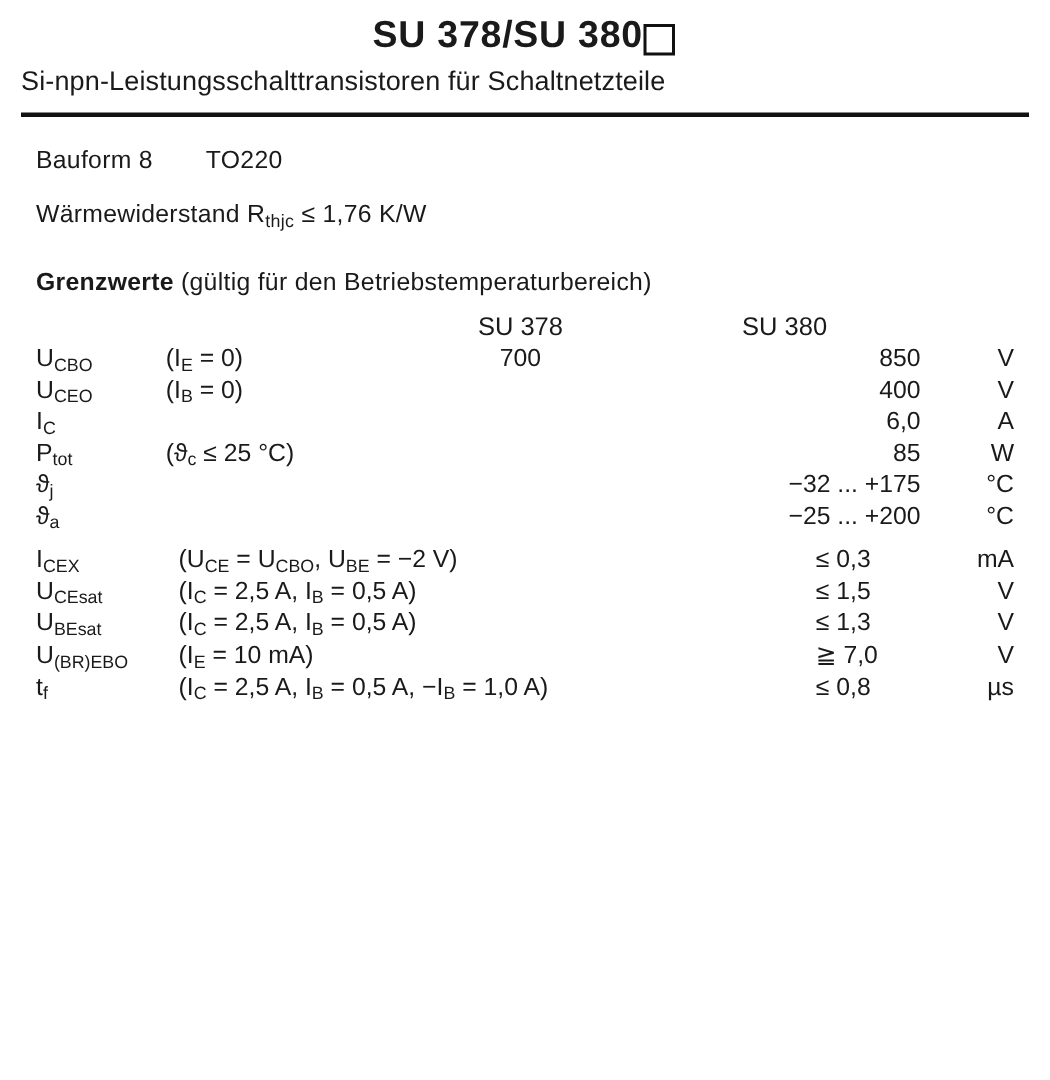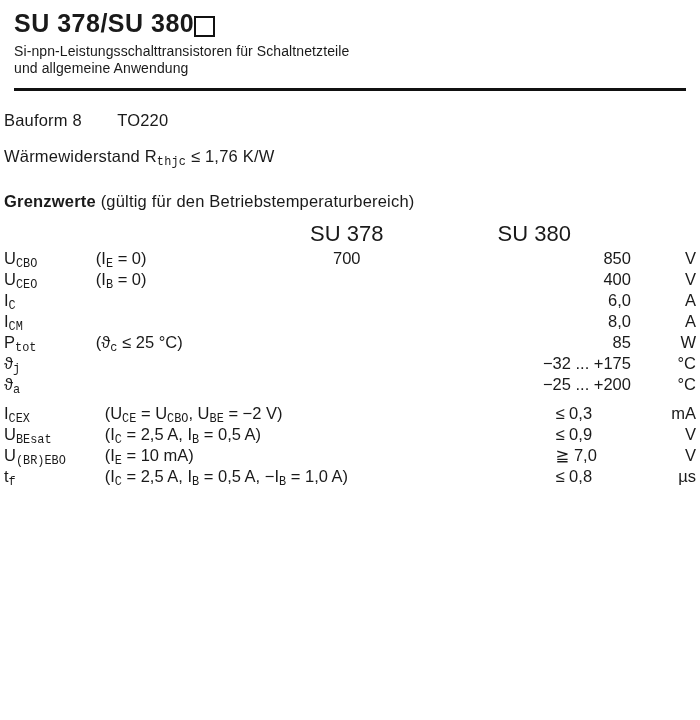--- a/index.html
+++ b/index.html
@@ -23,67 +23,66 @@
     box-sizing: border-box;
   }
 
   
   .header {
     padding: 10px 14px 0 14px;
   }
   .title-row {
     display: flex;
     align-items: flex-start;
-    justify-content: flex-start;
+    justify-content: center;
   }
   .doc-title {
     font-size: 25px;
     font-weight: bold;
     letter-spacing: 0.5px;
     line-height: 1.1;
     margin: 0;
   }
   .corner-box {
     width: 17px;
     height: 17px;
     border: 2px solid #111;
     margin-top: 6px;
     margin-right: 2px;
   }
   .subtitle {
-    font-size: 14px;
+    font-size: 18px;
     line-height: 1.27;
     margin-top: 5px;
     letter-spacing: 0.1px;
   }
   .rule {
     border-top: 3px solid #111;
     margin: 10px 14px 0 14px;
   }
 
   
   .body {
-    padding: 0 4px;
+    padding: 0 24px;
     font-size: 16.5px;
   }
   .line {
     margin-top: 17px;
     letter-spacing: 0.2px;
   }
   .line.form {
     margin-top: 20px;
   }
   .gap-lg { margin-top: 26px; }
   .bold { font-weight: bold; }
   sub {
     font-size: 0.72em;
     vertical-align: baseline;
     position: relative;
     top: 0.26em;
-    font-family: Liberation Mono, monospace;
   }
 
   .spacer-wide { display: inline-block; width: 26px; }
 
   
   table.vals {
     border-collapse: collapse;
     width: 100%;
     font-size: 16.5px;
     margin-top: 9px;
@@ -93,21 +92,21 @@
     vertical-align: baseline;
     white-space: nowrap;
   }
   .col-sym { width: 86px; }
   .col-cond { width: 150px; }
   .col-v1 { width: 170px; text-align: center; }
   .col-v2 { width: 180px; text-align: right; padding-right: 18px !important; }
   .col-unit { text-align: right; width: 44px; }
 
   .head-su {
-    font-size: 22px;
+    font-size: 17px;
     text-align: center;
   }
 
   
   table.elec {
     border-collapse: collapse;
     width: 100%;
     font-size: 16.5px;
     margin-top: 8px;
   }
@@ -128,21 +127,20 @@
 
 <div class="page">
 
   <div class="header">
     <div class="title-row">
       <h1 class="doc-title">SU 378/SU 380</h1>
       <div class="corner-box"></div>
     </div>
     <div class="subtitle">
       <div>Si-npn-Leistungsschalttransistoren für Schaltnetzteile</div>
-      <div>und allgemeine Anwendung</div>
     </div>
   </div>
 
   <div class="rule"></div>
 
   <div class="body">
 
     <div class="line form">
       <span>Bauform 8</span>
       <span class="spacer-wide"></span>
@@ -184,27 +182,20 @@
       </tr>
 
       <tr>
         <td class="col-sym"><span>I</span><sub>C</sub></td>
         <td class="col-cond"><span></span><sub></sub><span></span></td>
         <td class="col-v1"></td>
         <td class="col-v2">6,0</td>
         <td class="col-unit">A</td>
       </tr>
 
-      <tr>
-        <td class="col-sym"><span>I</span><sub>CM</sub></td>
-        <td class="col-cond"><span></span><sub></sub><span></span></td>
-        <td class="col-v1"></td>
-        <td class="col-v2">8,0</td>
-        <td class="col-unit">A</td>
-      </tr>
 
       <tr>
         <td class="col-sym"><span>P</span><sub>tot</sub></td>
         <td class="col-cond"><span>(ϑ</span><sub>c</sub><span> ≤ 25 °C)</span></td>
         <td class="col-v1"></td>
         <td class="col-v2">85</td>
         <td class="col-unit">W</td>
       </tr>
 
       <tr>
@@ -228,25 +219,31 @@
 
     <table class="elec">
       <tbody>
           <tr>
         <td class="e-sym"><span>I</span><sub>CEX</sub></td>
         <td class="e-cond"><span>(U</span><sub>CE</sub><span> = U</span><sub>CBO</sub><span>, U</span><sub>BE</sub><span> = −2 V)</span></td>
         <td class="e-val">≤ 0,3</td>
         <td class="e-unit">mA</td>
       </tr>
 
+      <tr>
+        <td class="e-sym"><span>U</span><sub>CEsat</sub></td>
+        <td class="e-cond"><span>(I</span><sub>C</sub><span> = 2,5 A, I</span><sub>B</sub><span> = 0,5 A)</span><sub></sub><span></span></td>
+        <td class="e-val">≤ 1,5</td>
+        <td class="e-unit">V</td>
+      </tr>
 
       <tr>
         <td class="e-sym"><span>U</span><sub>BEsat</sub></td>
         <td class="e-cond"><span>(I</span><sub>C</sub><span> = 2,5 A, I</span><sub>B</sub><span> = 0,5 A)</span><sub></sub><span></span></td>
-        <td class="e-val">≤ 0,9</td>
+        <td class="e-val">≤ 1,3</td>
         <td class="e-unit">V</td>
       </tr>
 
       <tr>
         <td class="e-sym"><span>U</span><sub>(BR)EBO</sub></td>
         <td class="e-cond"><span>(I</span><sub>E</sub><span> = 10 mA)</span><sub></sub><span></span><sub></sub><span></span></td>
         <td class="e-val">≧ 7,0</td>
         <td class="e-unit">V</td>
       </tr>
 

